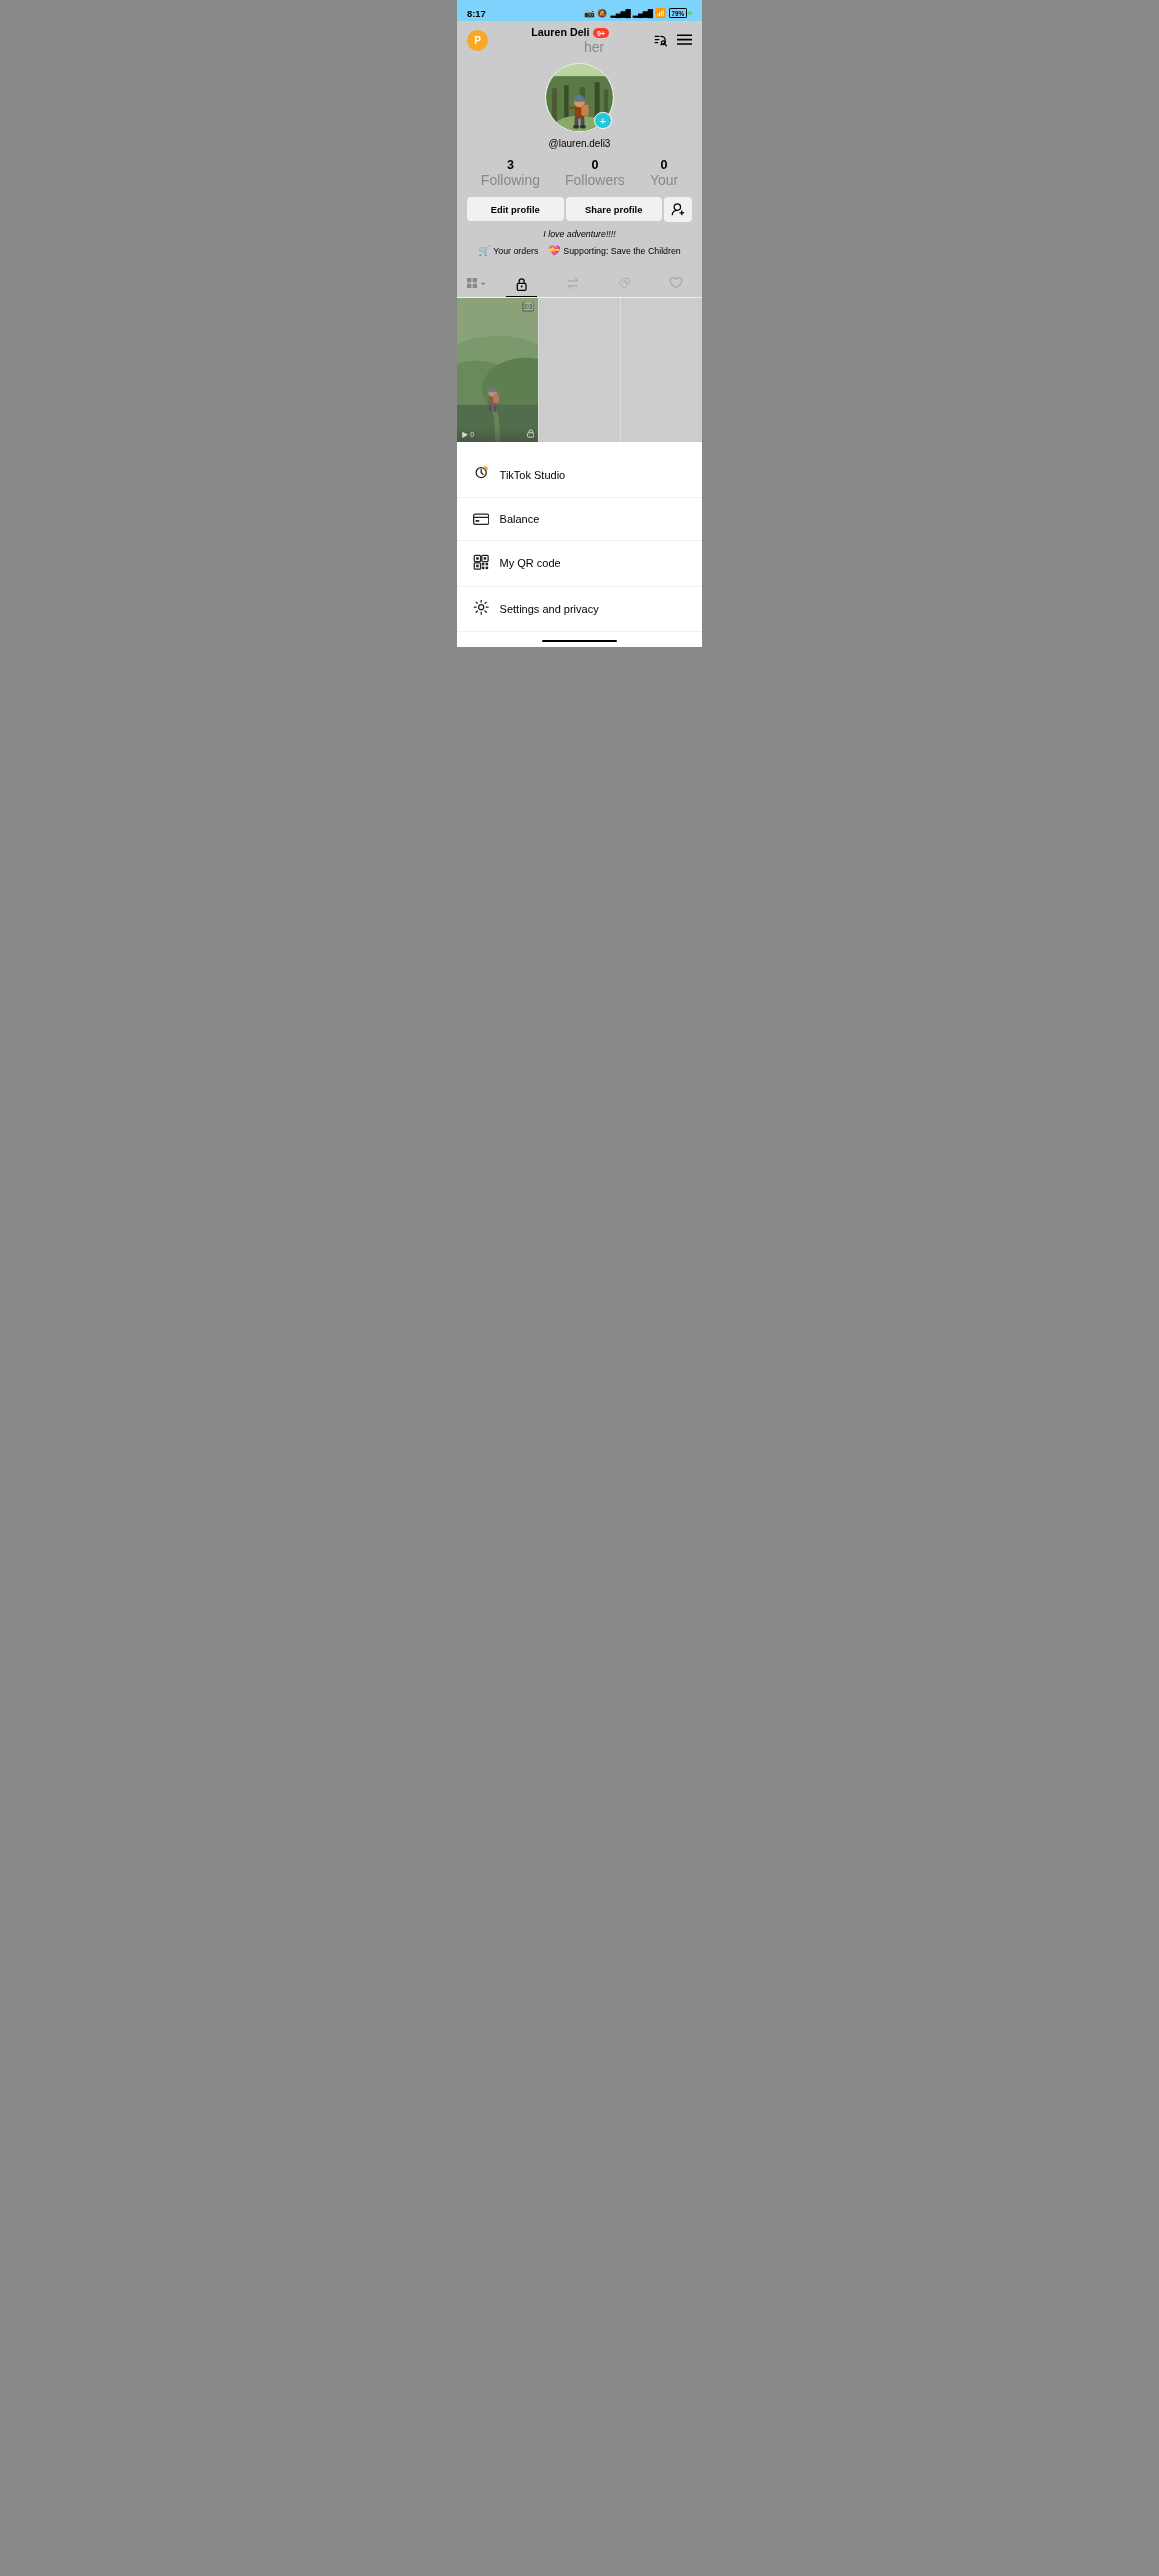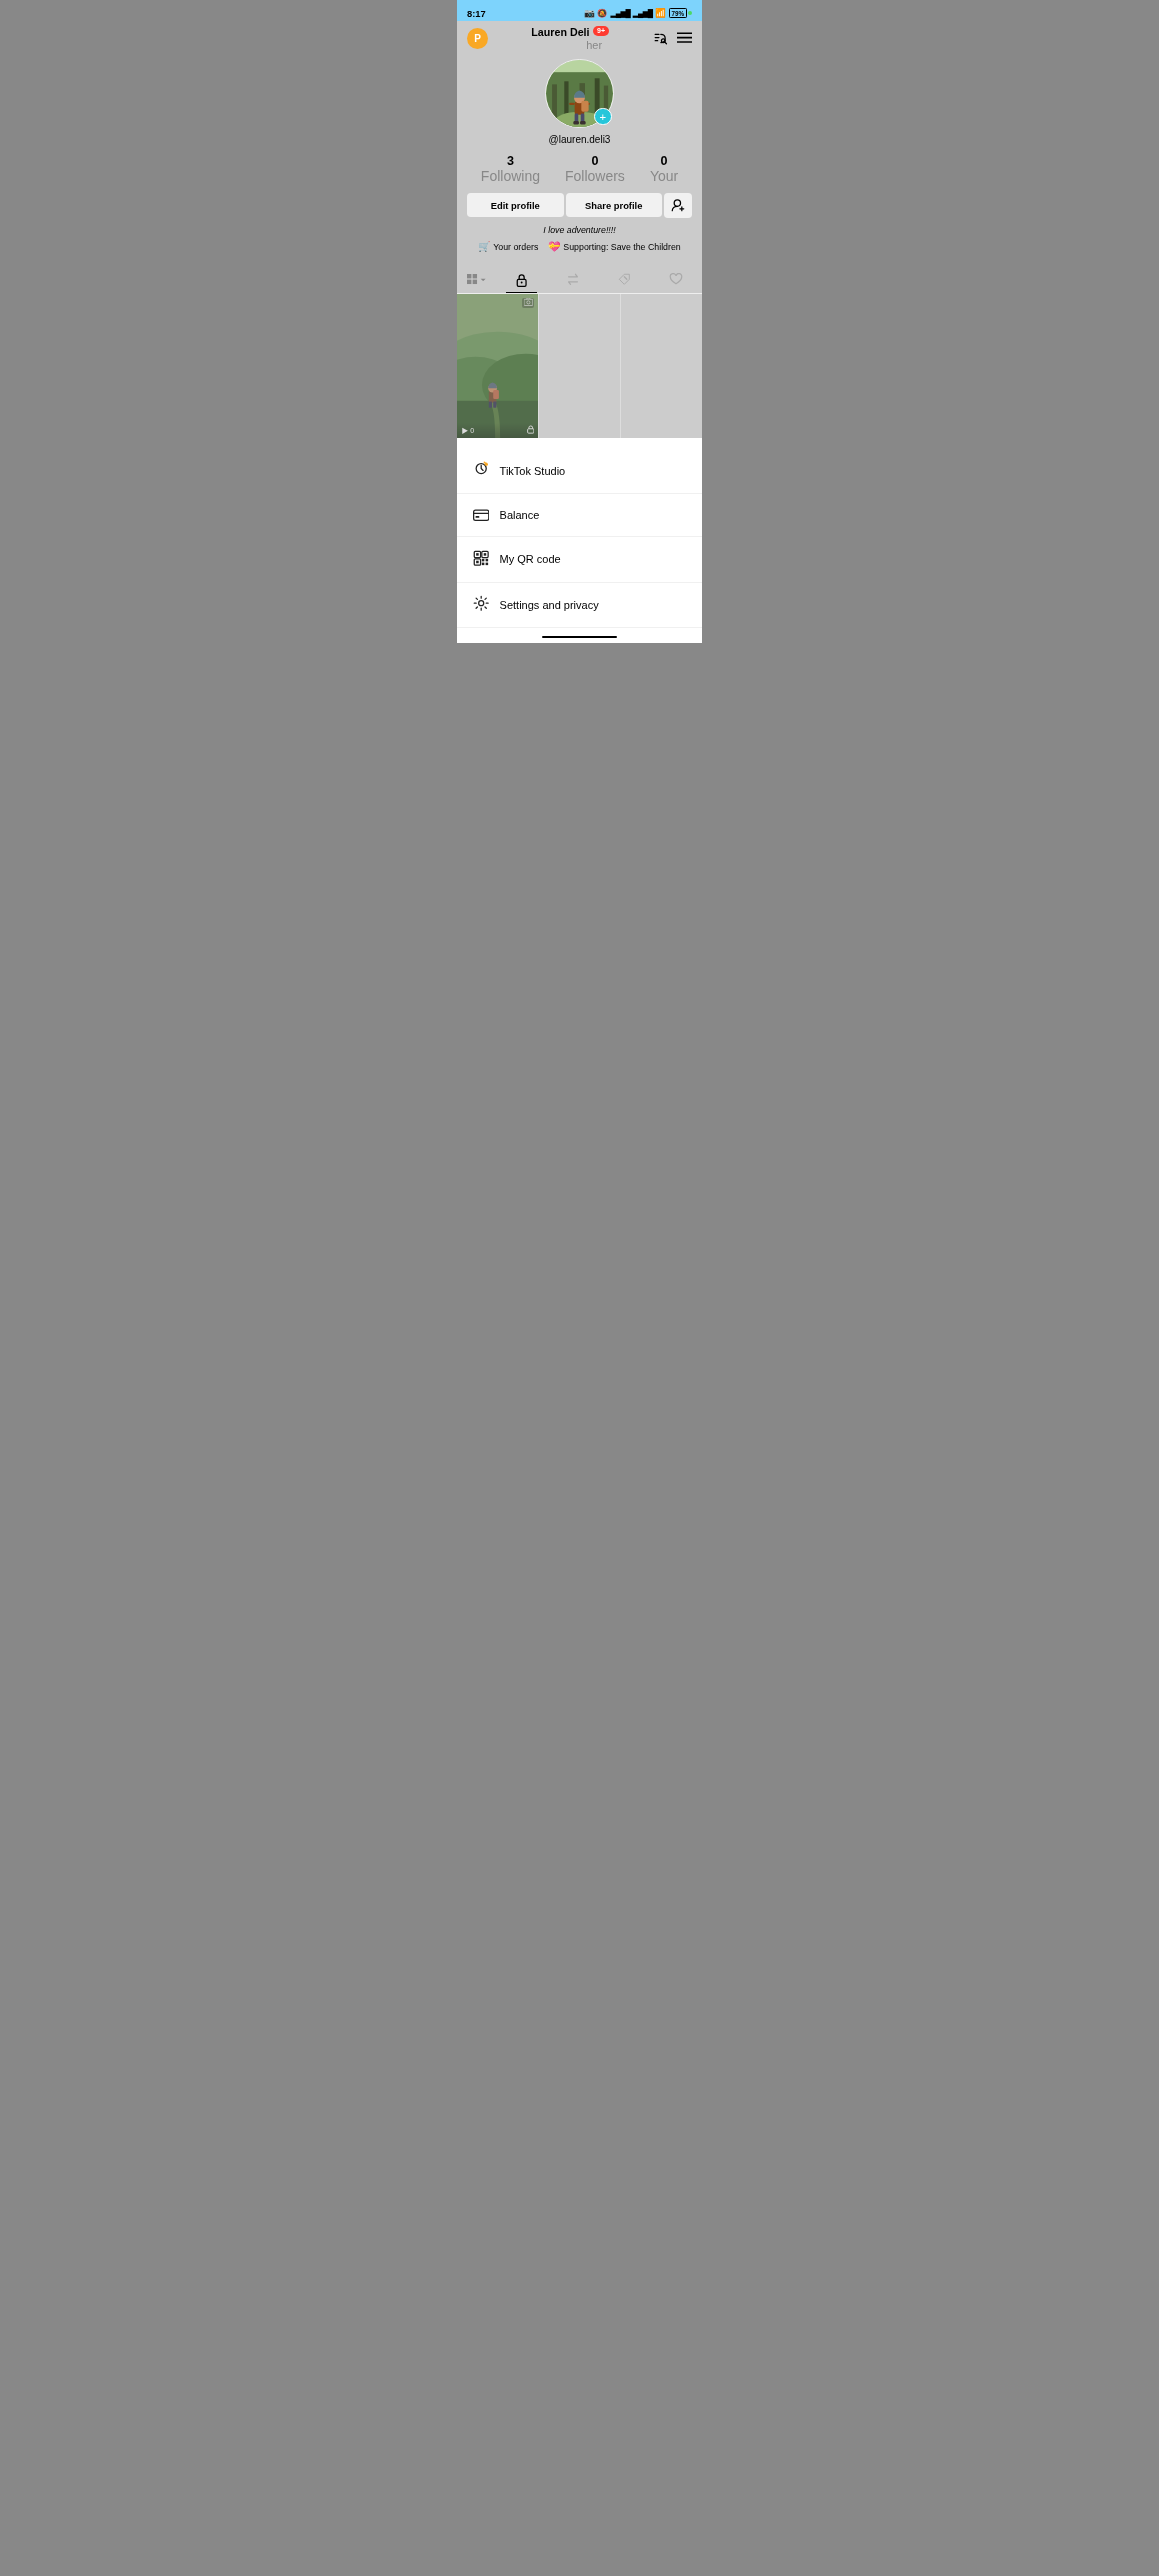--- a/index.html
+++ b/index.html
@@ -88,35 +88,35 @@
       display: flex;
       flex-direction: column;
       align-items: center;
     }
 
     .nav-username {
       font-size: 10.7px;
       font-weight: 700;
       color: #000;
       display: flex;
-      align-items: flex-start;
+      align-items: flex-end;
       gap: 3.8px;
     }
 
     .notification-badge {
       background: #ff3b30;
       color: #fff;
       font-size: 7px;
       font-weight: 700;
       padding: 1.3px 3.8px;
       border-radius: 6.3px;
     }
 
     .nav-pronoun {
-      font-size: 11px;
+      font-size: 14px;
       color: #888;
       margin-top: 1.3px;
       margin-left: 48px;
     }
 
     .nav-right {
       display: flex;
       align-items: center;
       gap: 8.8px;
     }

